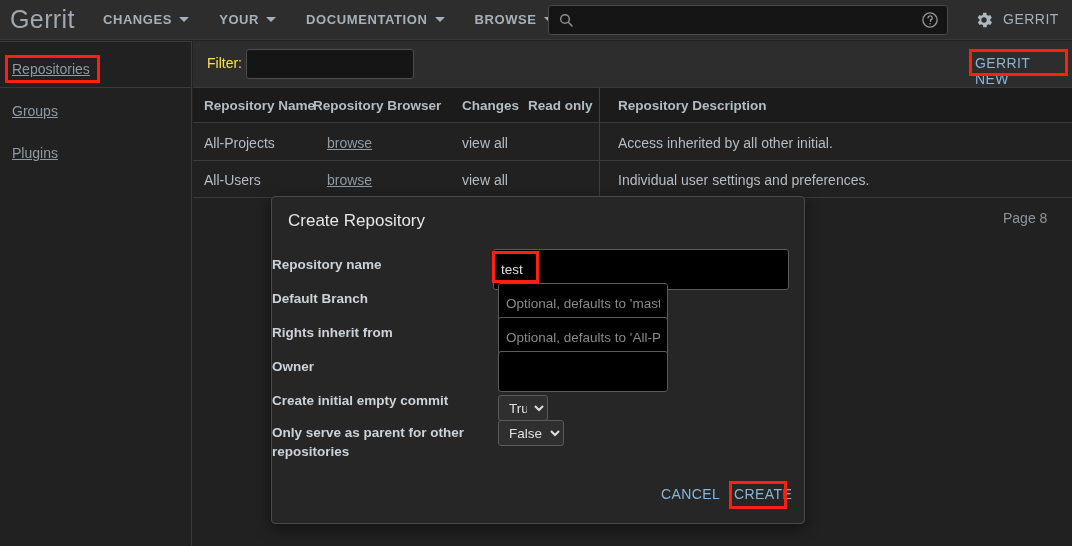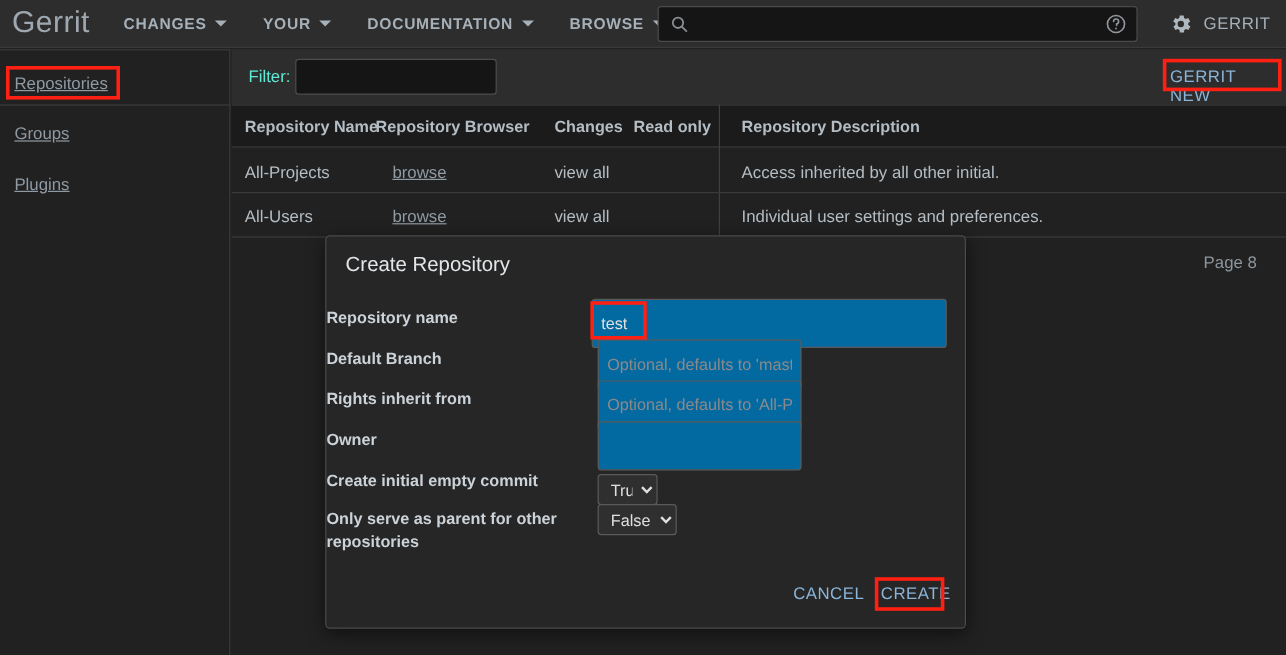--- a/index.html
+++ b/index.html
@@ -99,21 +99,21 @@
     width: 879px; height: 505px;
     background: #212121;
   }
   #filterbar {
     position: absolute; left: 0; top: 0;
     width: 879px; height: 46px;
     background: #2d2d2d;
   }
   #filter-label {
     position: absolute; left: 14px; top: 14px;
-    color: #5eead4; font-size: 14px;
+    color: #fde047; font-size: 14px;
   }
   #filter-input {
     position: absolute; left: 53px; top: 8px;
     width: 168px; height: 30px;
     background: #151515;
     border: 1px solid #4d4d4d;
     border-radius: 3px;
     color: #ccc; font-size: 13px;
     padding: 0 6px; outline: none;
     font-family: "Liberation Sans", sans-serif;
@@ -184,21 +184,21 @@
     color: #e2e6e9; font-size: 17px;
   }
   .frow { position: absolute; left: 16px; }
   .flabel {
     position: absolute; left: 0;
     color: #cbd2d8; font-size: 13.5px; font-weight: bold;
     width: 200px; line-height: 19px;
   }
   .finput {
     position: absolute;
-    background: #0369a1;
+    background: #000000;
     border: 1px solid #5a5a5a;
     border-radius: 3px;
     color: #e0e0e0; font-size: 13.5px;
     padding: 0 7px; outline: none;
     height: 41px;
     font-family: "Liberation Sans", sans-serif;
   }
   .finput::placeholder { color: #8a8a8a; }
   .fselect {
     position: absolute;

